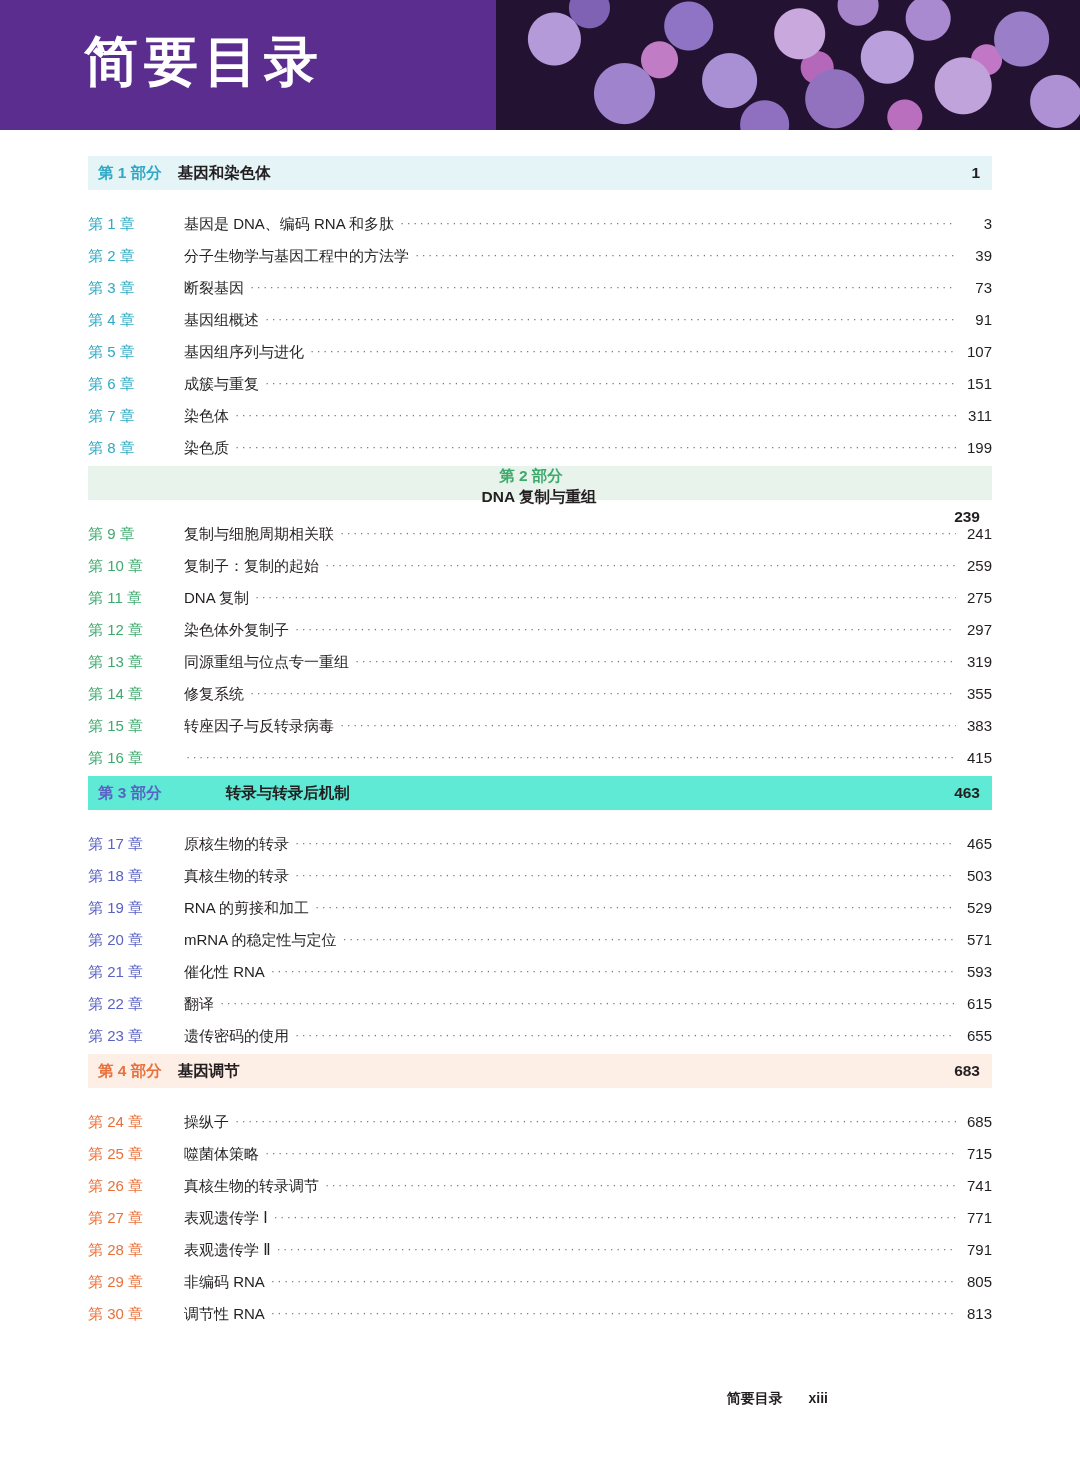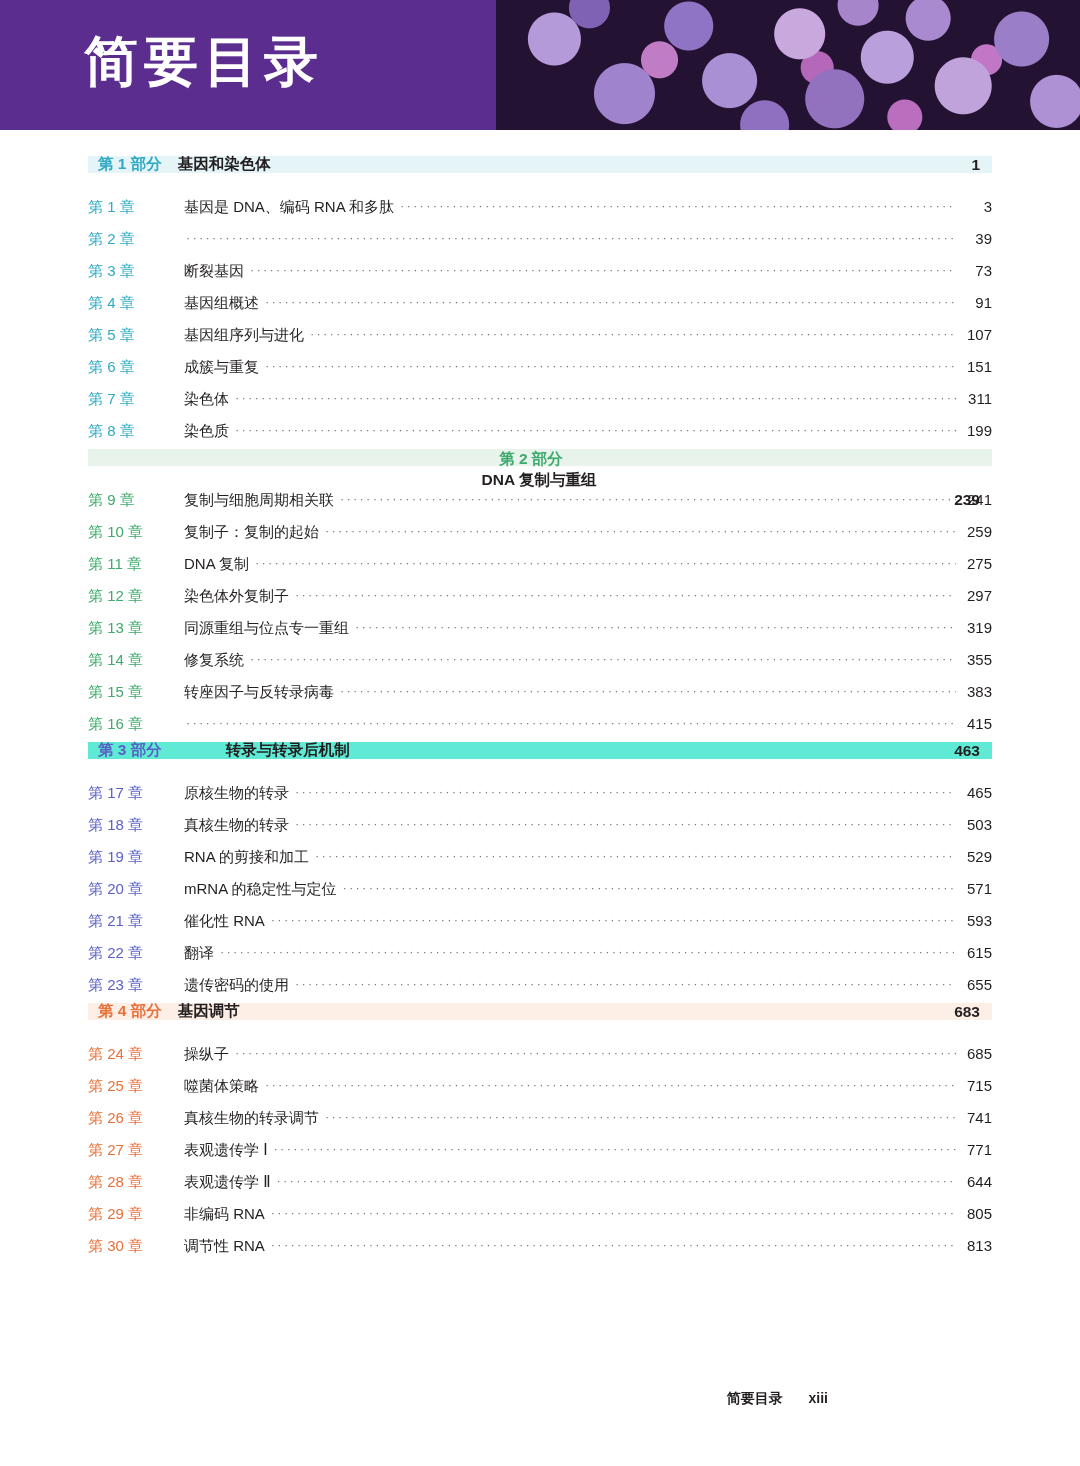--- a/index.html
+++ b/index.html
@@ -65,21 +65,21 @@
     padding: 26px 88px 0 88px;
     box-sizing: border-box;
   }
 
   .part {
     margin-bottom: 2px;
   }
   .part-header {
     display: flex;
     align-items: center;
-    height: 17px;
+    height: 34px;
     padding: 0 12px 0 10px;
     box-sizing: border-box;
     font-size: 15.5px;
     font-weight: bold;
   }
   .part-no {
     margin-right: 16px;
     white-space: nowrap;
   }
   .part-title {
@@ -179,20 +179,21 @@
     </div>
     <div class="chapters">
       <div class="chapter">
         <span class="ch-no">第 1 章</span>
         <span class="ch-title">基因是 DNA、编码 RNA 和多肽</span>
         <span class="ch-dots">··································································································································</span>
         <span class="ch-page">3</span>
       </div>
       <div class="chapter">
         <span class="ch-no">第 2 章</span>
+        <span class="ch-title">分子生物学与基因工程中的方法学</span>
         <span class="ch-dots">··································································································································</span>
         <span class="ch-page">39</span>
       </div>
       <div class="chapter">
         <span class="ch-no">第 3 章</span>
         <span class="ch-title">断裂基因</span>
         <span class="ch-dots">··································································································································</span>
         <span class="ch-page">73</span>
       </div>
       <div class="chapter">
@@ -365,21 +366,21 @@
       <div class="chapter">
         <span class="ch-no">第 27 章</span>
         <span class="ch-title">表观遗传学 Ⅰ</span>
         <span class="ch-dots">··································································································································</span>
         <span class="ch-page">771</span>
       </div>
       <div class="chapter">
         <span class="ch-no">第 28 章</span>
         <span class="ch-title">表观遗传学 Ⅱ</span>
         <span class="ch-dots">··································································································································</span>
-        <span class="ch-page">644</span>
+        <span class="ch-page">791</span>
       </div>
       <div class="chapter">
         <span class="ch-no">第 29 章</span>
         <span class="ch-title">非编码 RNA</span>
         <span class="ch-dots">··································································································································</span>
         <span class="ch-page">805</span>
       </div>
       <div class="chapter">
         <span class="ch-no">第 30 章</span>
         <span class="ch-title">调节性 RNA</span>

